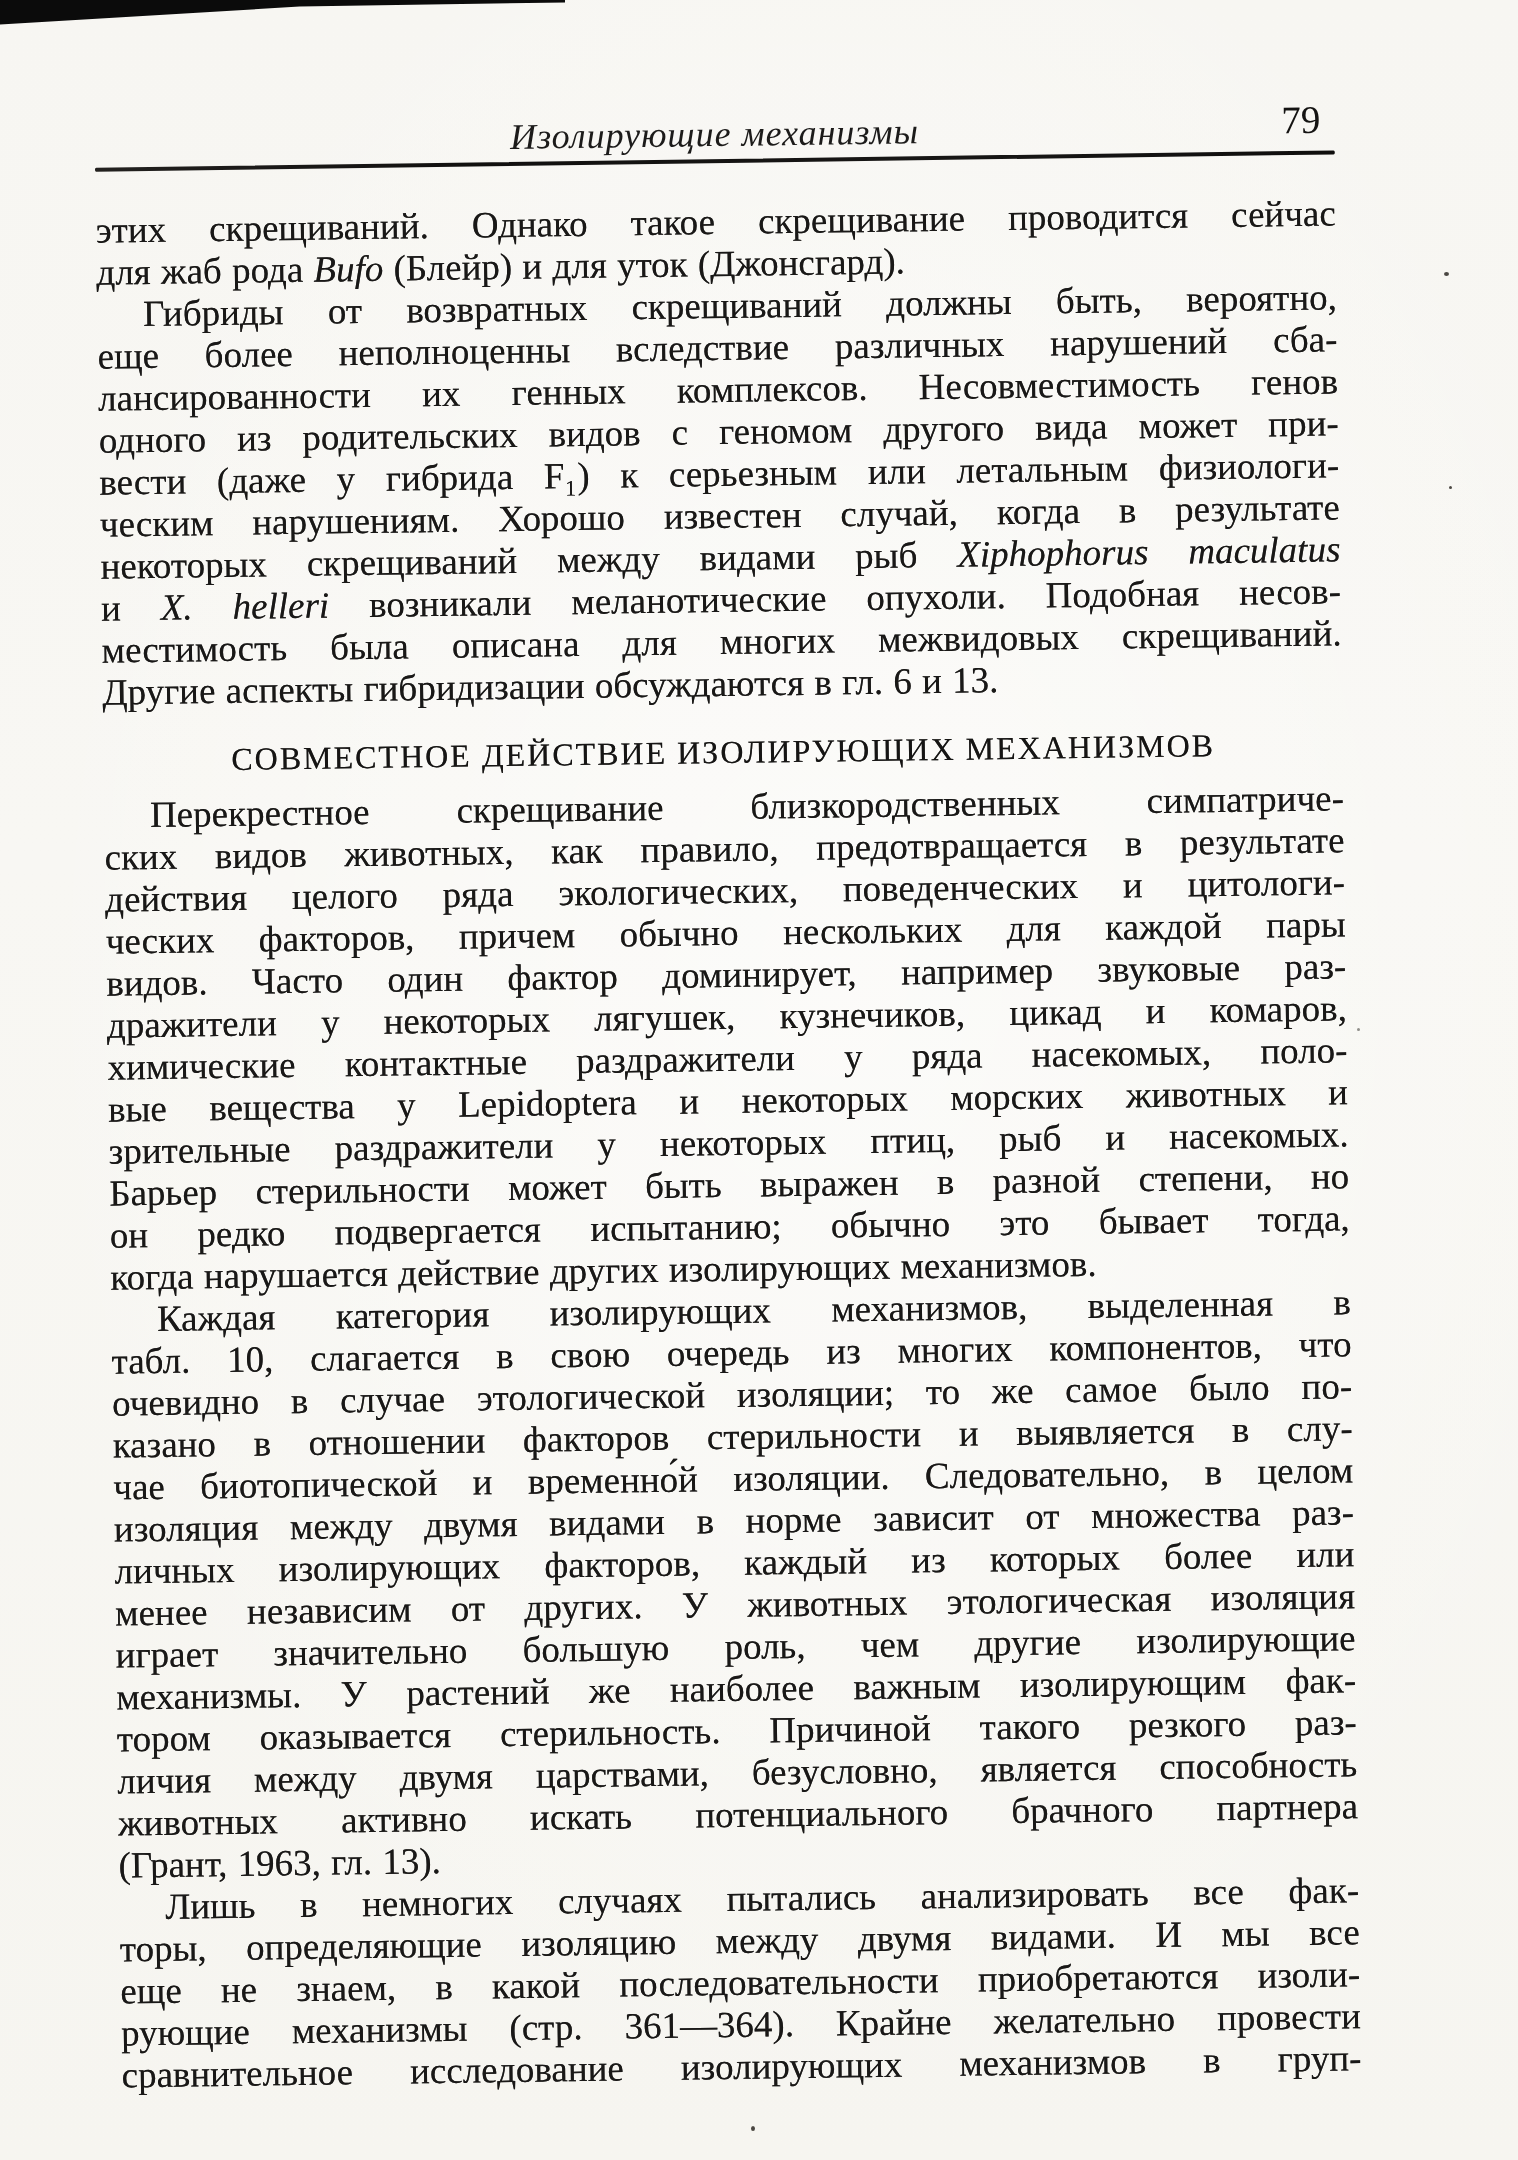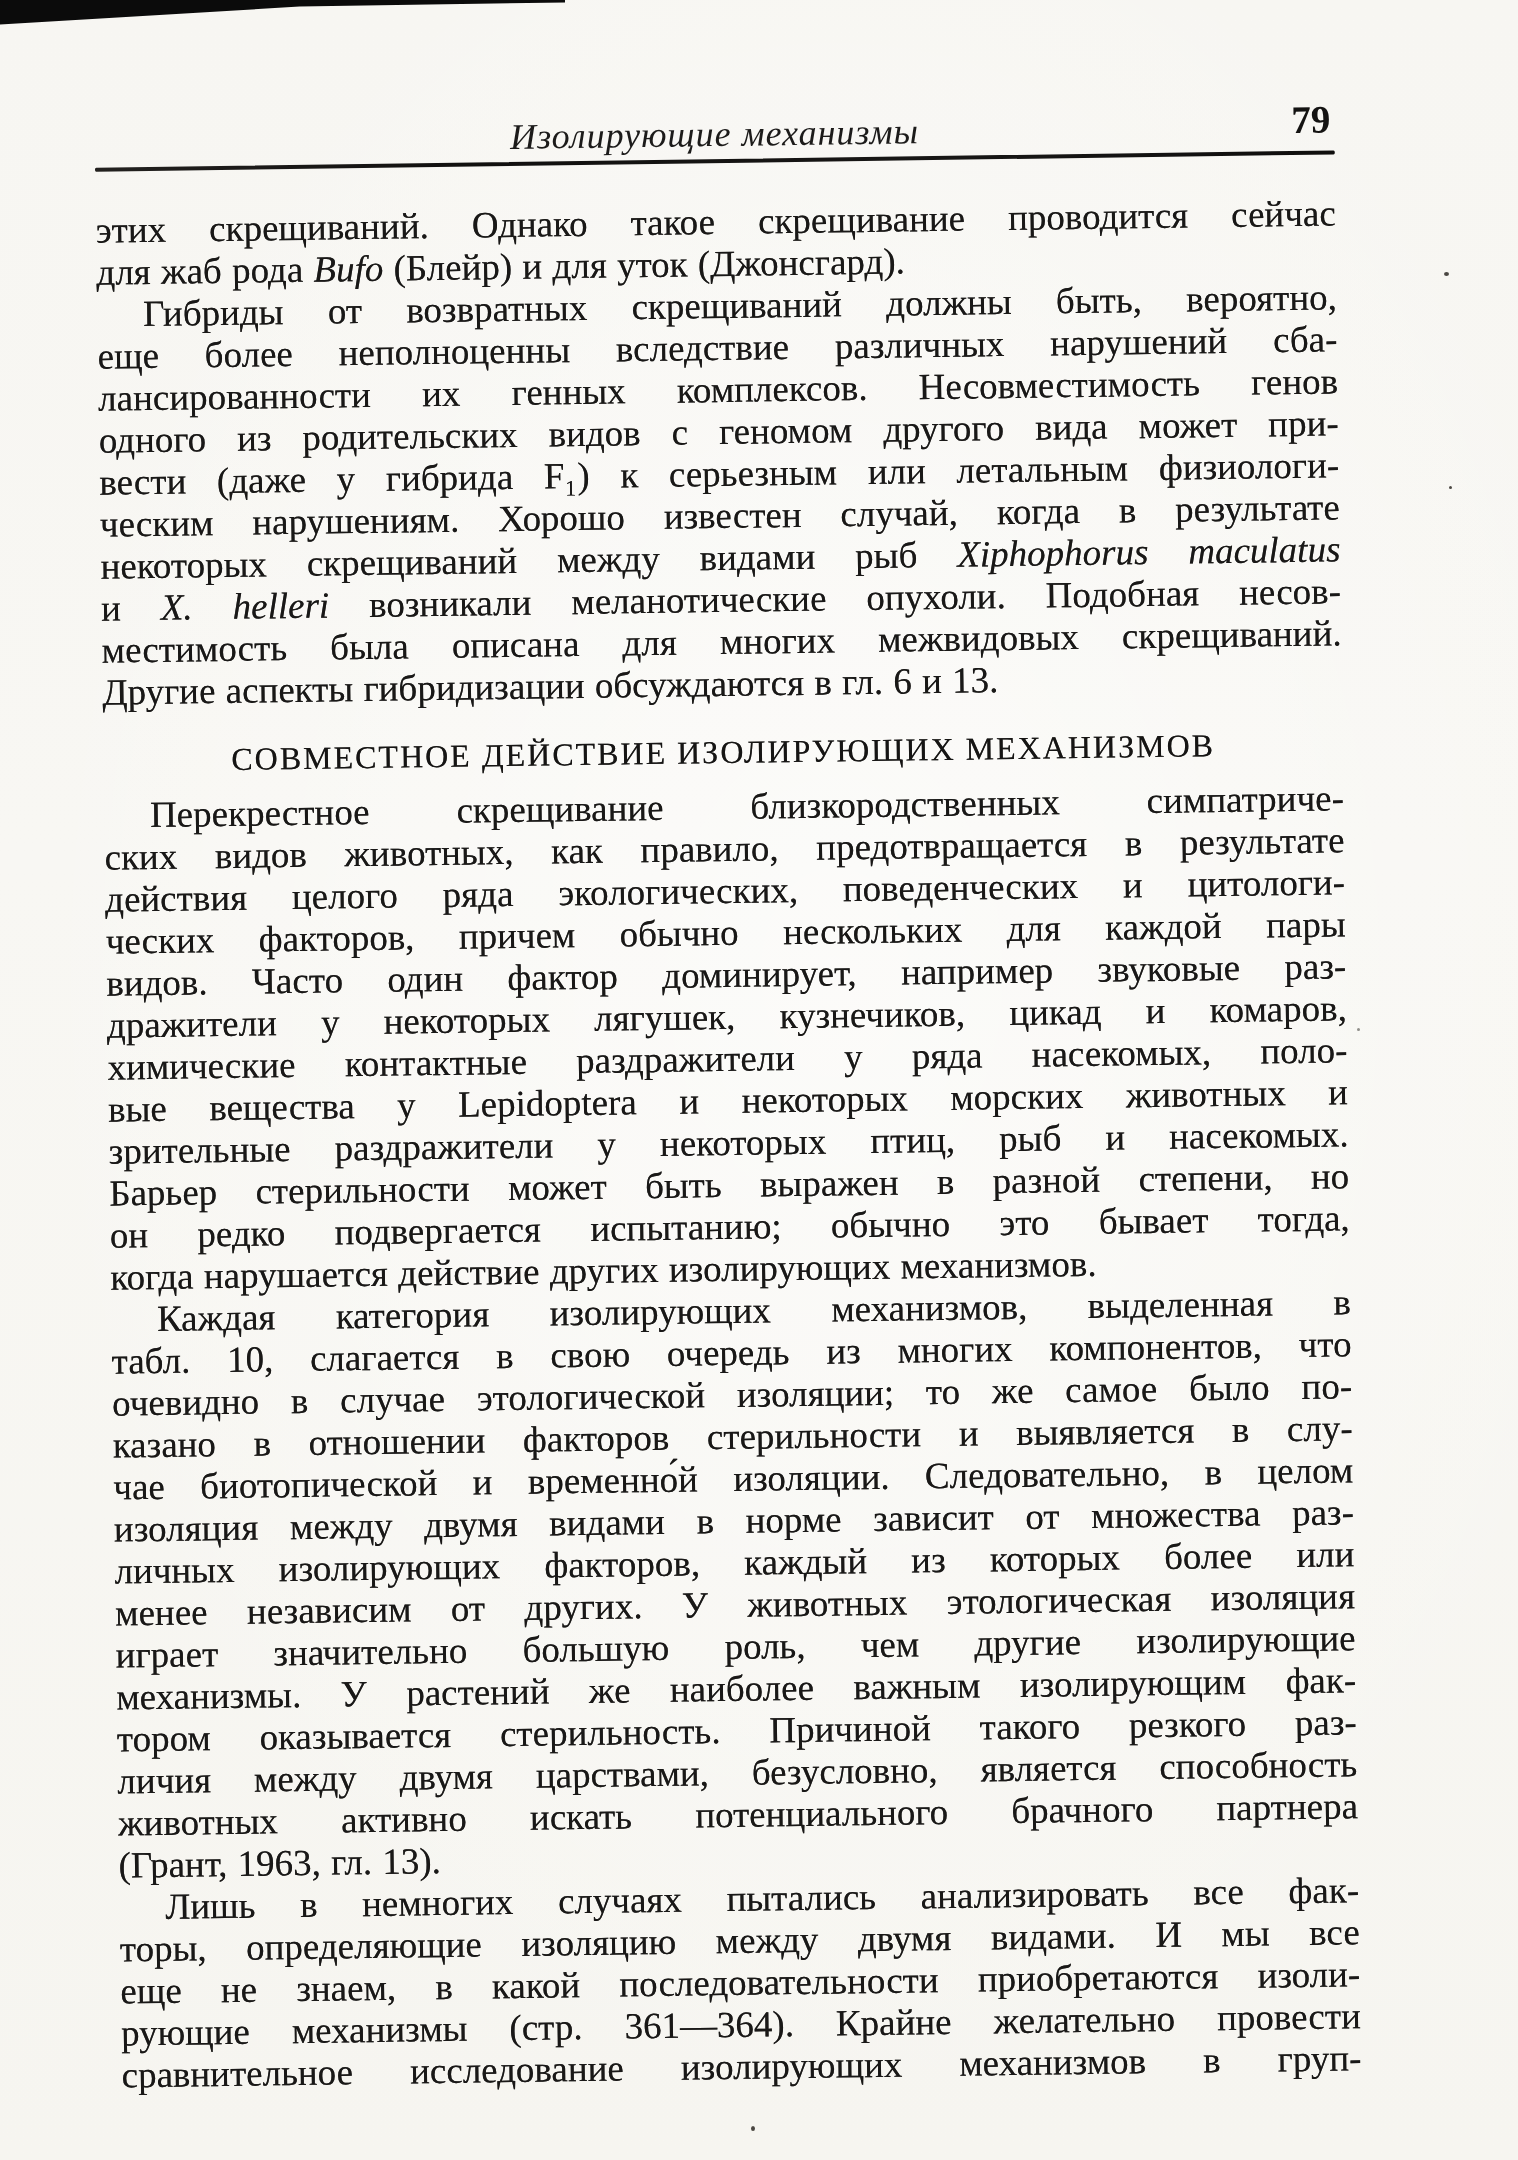--- a/index.html
+++ b/index.html
@@ -44,24 +44,24 @@
     display: block;
     text-align: center;
     font-style: italic;
     font-size: 36px;
     letter-spacing: 1px;
     line-height: 44px;
     color: #1c1b1a;
   }
   .rh-page {
     position: absolute;
-    right: 4px; top: -6px;
+    right: 14px; top: -6px;
     font-size: 39px;
     line-height: 44px;
-    font-weight: 700;
+    font-weight: 400;
     color: #141312;
   }
   .head-rule {
     margin-top: 3px;
     height: 4px;
     background: linear-gradient(90deg, #23211f 0%, #11100f 30%, #181716 70%, #0f0e0d 100%);
     border-radius: 2px/3px;
   }
   .body-text {
     margin-top: 38px;

